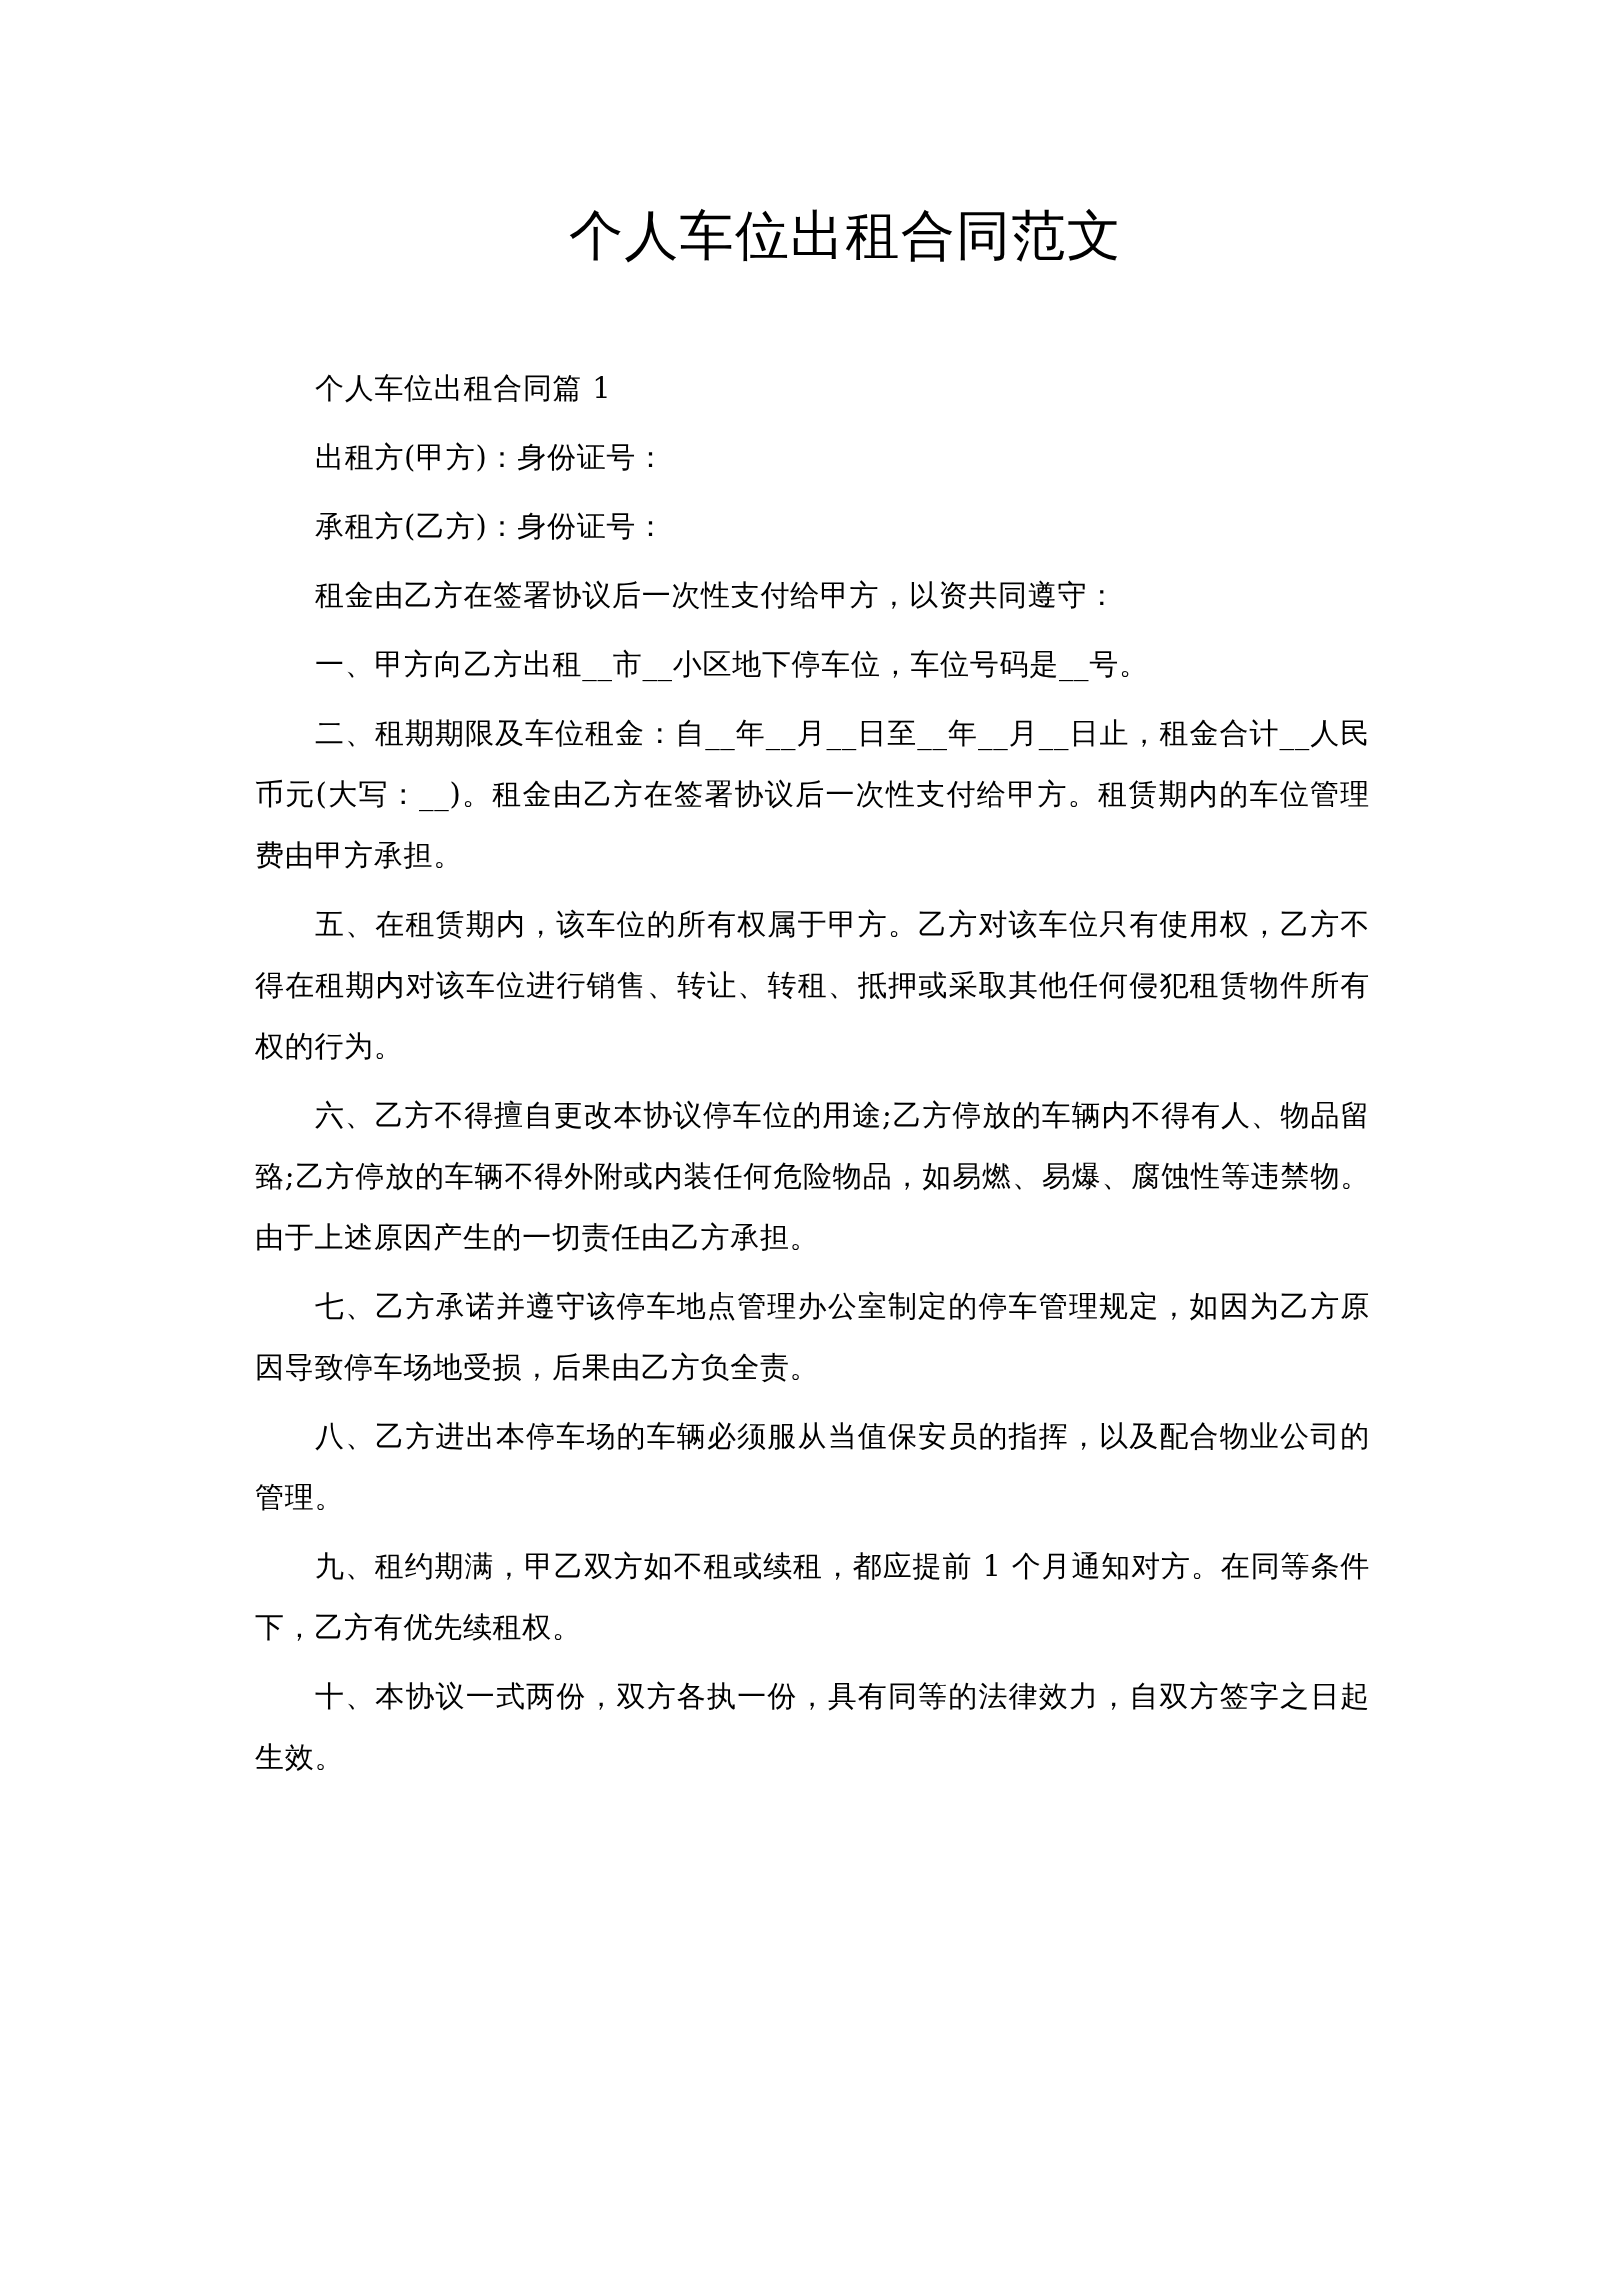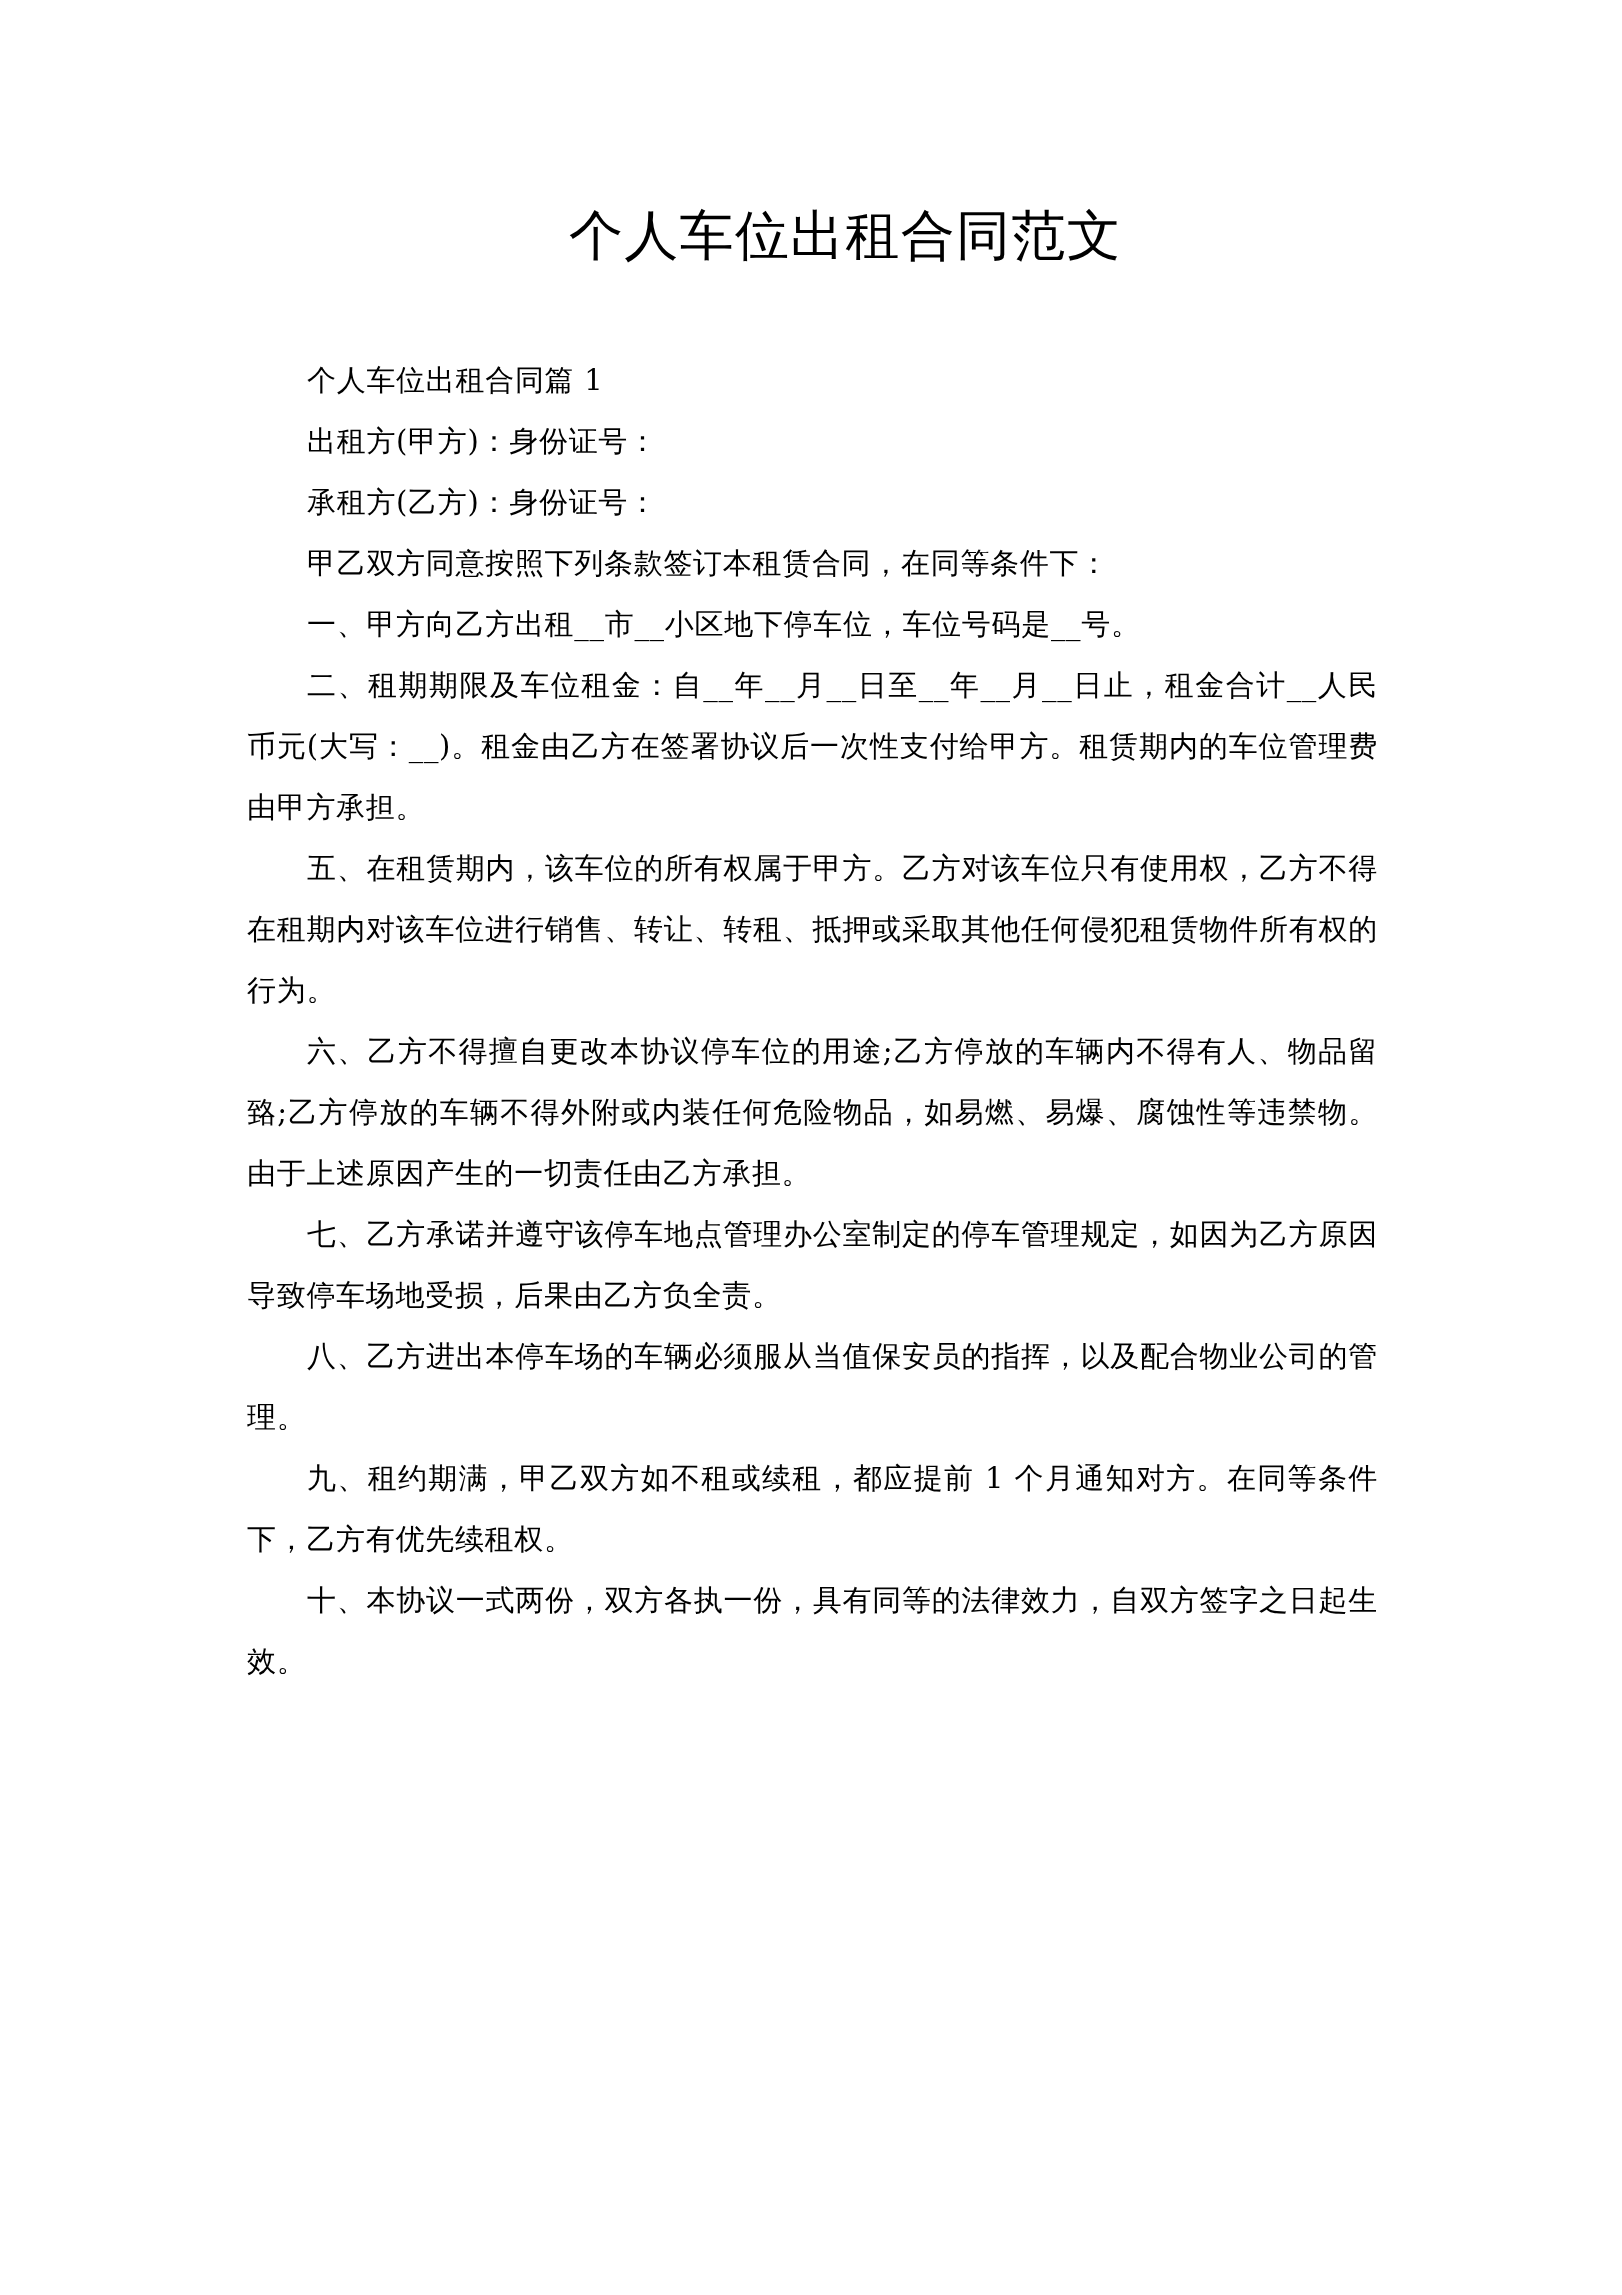--- a/index.html
+++ b/index.html
@@ -39,41 +39,41 @@
     .body {
       position: absolute;
       left: 247px;
       top: 350px;
       width: 1131px;
       font-size: 29px;
       line-height: 61px;
       letter-spacing: 0.7px;
     }
     .para {
-      margin: 0;
+      margin: 8px;
       text-indent: 60px;
       text-align: justify;
       text-justify: inter-character;
     }
     .sig {
       margin: 0;
       text-indent: 60px;
     }
   </style>
 </head>
 <body>
 
 <div class="page">
   <h1 class="title">个人车位出租合同范文</h1>
 
   <div class="body">
     <p class="para">个人车位出租合同篇 1</p>
     <p class="para">出租方(甲方)：身份证号：</p>
     <p class="para">承租方(乙方)：身份证号：</p>
-    <p class="para">甲乙双方同意按照下列条款签订本租赁合同，在同等条件下：</p>
+    <p class="para">租金由乙方在签署协议后一次性支付给甲方，以资共同遵守：</p>
     <p class="para">一、甲方向乙方出租__市__小区地下停车位，车位号码是__号。</p>
     <p class="para">二、租期期限及车位租金：自__年__月__日至__年__月__日止，租金合计__人民币元(大写：__)。租金由乙方在签署协议后一次性支付给甲方。租赁期内的车位管理费由甲方承担。</p>
     <p class="para">五、在租赁期内，该车位的所有权属于甲方。乙方对该车位只有使用权，乙方不得在租期内对该车位进行销售、转让、转租、抵押或采取其他任何侵犯租赁物件所有权的行为。</p>
     <p class="para">六、乙方不得擅自更改本协议停车位的用途;乙方停放的车辆内不得有人、物品留臵;乙方停放的车辆不得外附或内装任何危险物品，如易燃、易爆、腐蚀性等违禁物。由于上述原因产生的一切责任由乙方承担。</p>
     <p class="para">七、乙方承诺并遵守该停车地点管理办公室制定的停车管理规定，如因为乙方原因导致停车场地受损，后果由乙方负全责。</p>
     <p class="para">八、乙方进出本停车场的车辆必须服从当值保安员的指挥，以及配合物业公司的管理。</p>
     <p class="para">九、租约期满，甲乙双方如不租或续租，都应提前 1 个月通知对方。在同等条件下，乙方有优先续租权。</p>
     <p class="para">十、本协议一式两份，双方各执一份，具有同等的法律效力，自双方签字之日起生效。</p>
   </div>
 </div>

